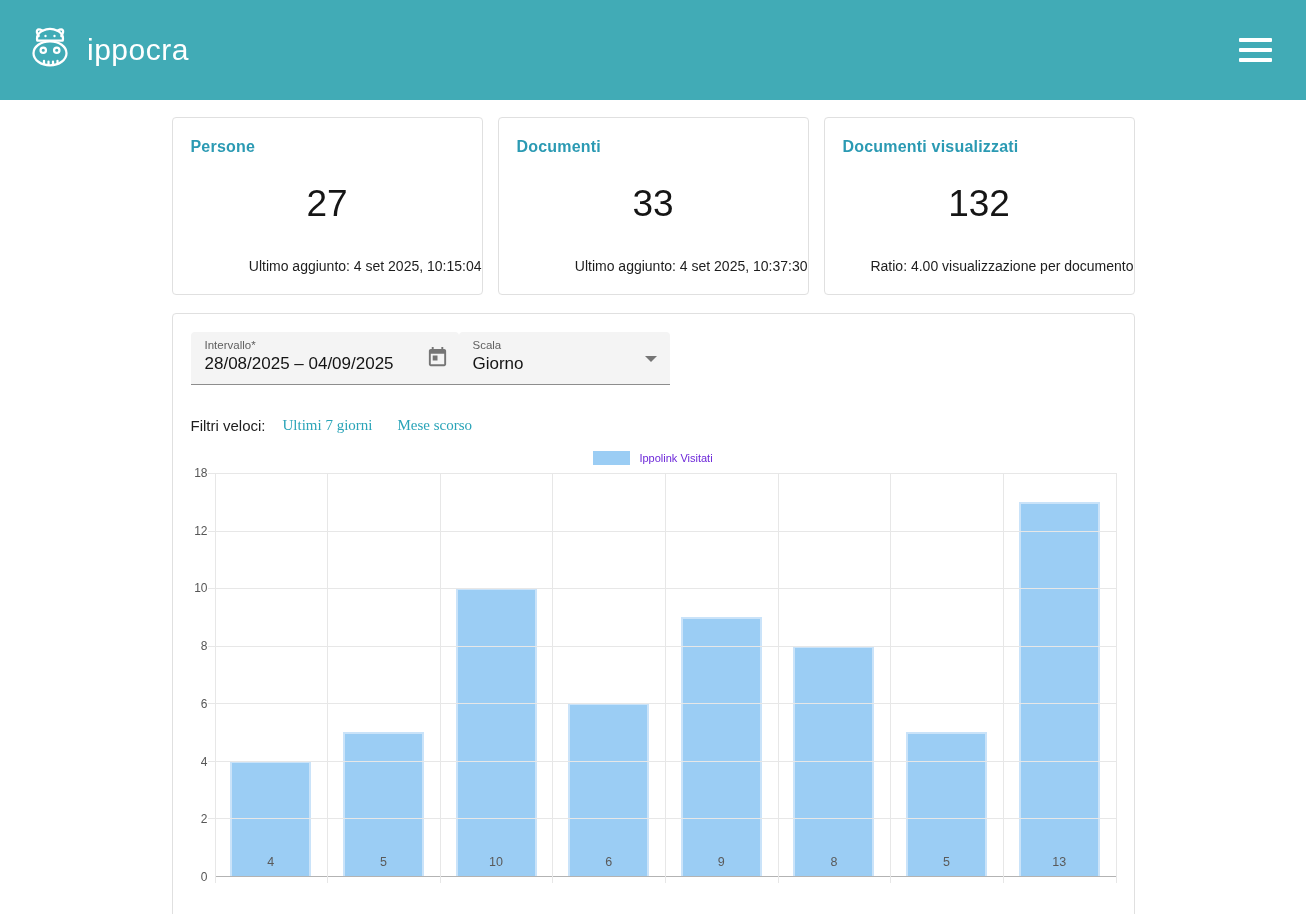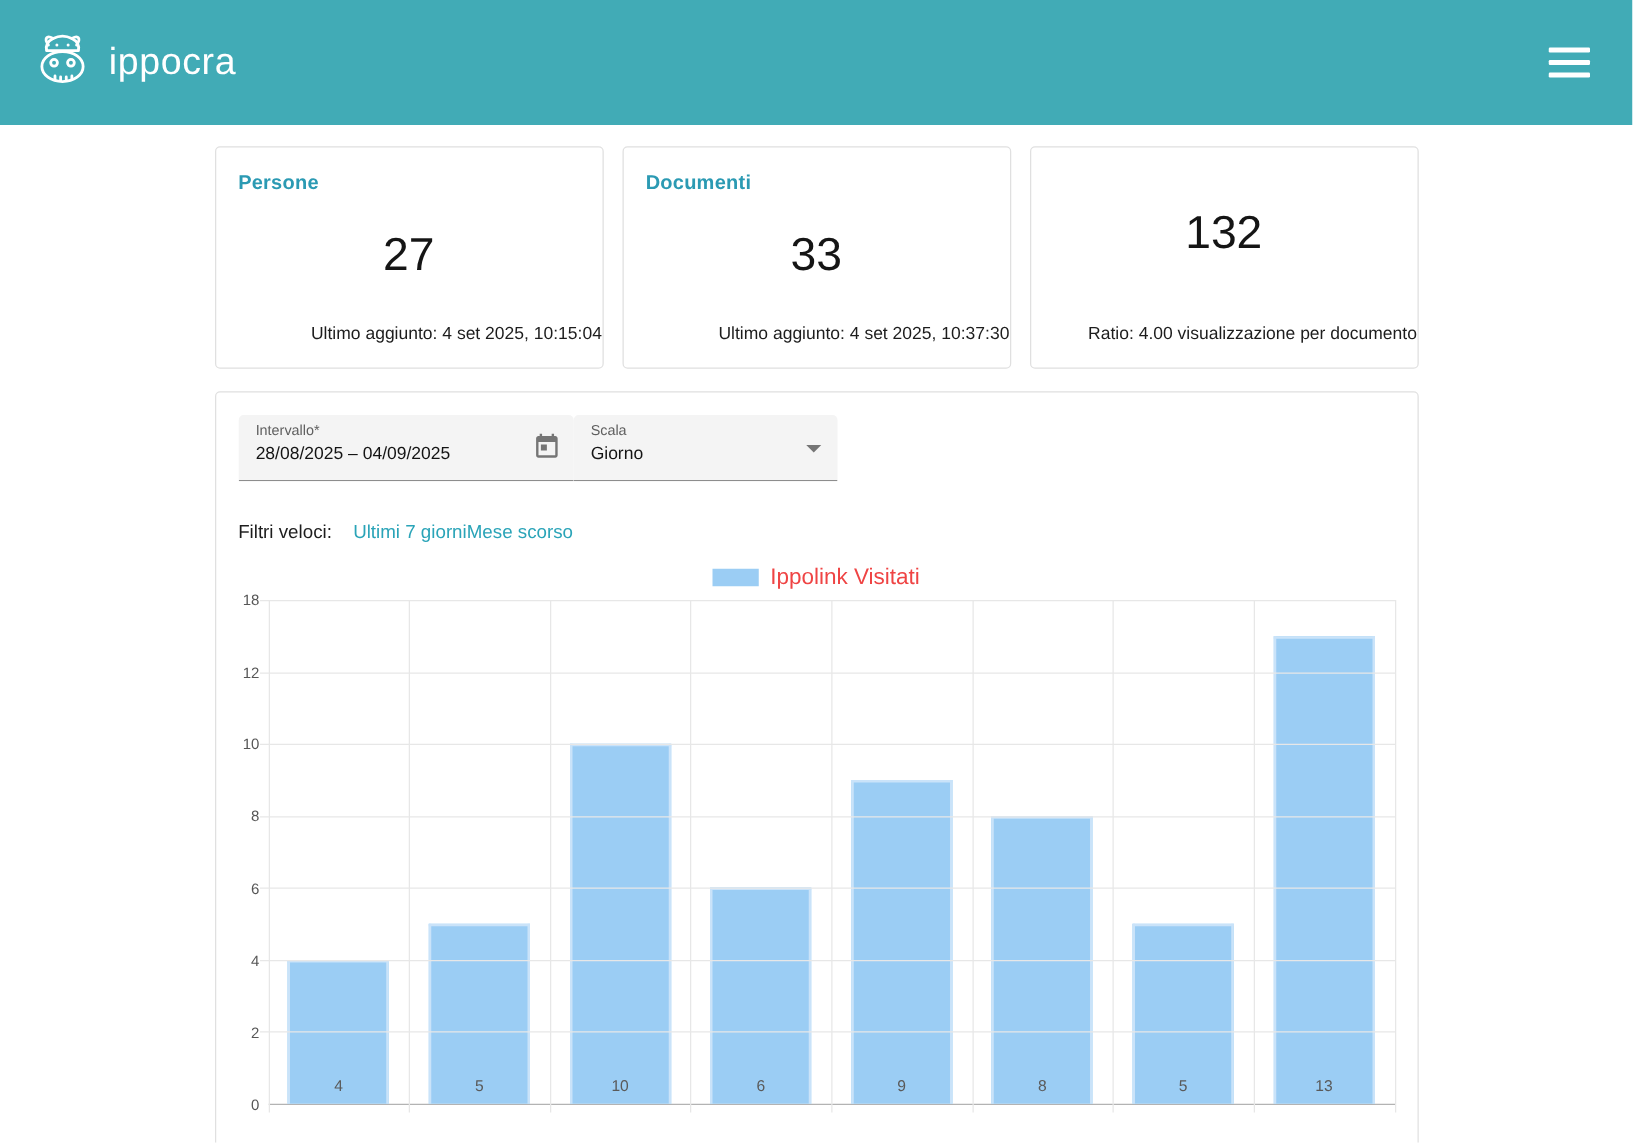--- a/index.html
+++ b/index.html
@@ -33,37 +33,37 @@
   .chart-card { margin-top:18px; border:1px solid #e0e0e0; border-radius:4px;
                 height:652px; padding:18px; background:#fff; }
 
   .fields-row { display:flex; justify-content:flex-start; }
   .field { background:#f4f4f4; border-bottom:1px solid #8d8d8d;
            border-radius:4px 4px 0 0; height:53px; position:relative;
            padding:7px 14px 0; cursor:pointer; }
   .field-interval { width:268px; }
   .field-scale { width:211px; }
   .field-label { font-size:11.5px; color:#5f5f5f; }
-  .field-value { font-size:14px; color:#141414; margin-top:3px; }
+  .field-value { font-size:17px; color:#141414; margin-top:3px; }
   .calendar-icon { position:absolute; right:10px; top:14px; width:23px; height:23px;
                    cursor:pointer; }
   .select-arrow { position:absolute; right:13px; top:24px; width:0; height:0;
                   border-left:6px solid transparent; border-right:6px solid transparent;
                   border-top:6px solid #757575; }
 
   .quick-row { margin-top:32px; display:flex; align-items:center; font-size:15px; }
   .quick-label { color:#1d1d1d; margin-right:17px; }
-  .quick-link { color:var(--link-teal,#2aa4b8); cursor:pointer;
-                text-decoration:none; }
+  .quick-link { color:var(--link-teal,#2aa4b8); margin-right:25px; cursor:pointer;
+                text-decoration:none;font-family:Liberation Serif, serif; }
 
   
   .legend-row { margin-top:17px; display:flex; justify-content:center;
                 align-items:center; gap:9px; }
   .legend-swatch { width:37px; height:14px; background:var(--bar-fill,#9bcdf4); }
-  .legend-label { font-size:18px; color:#ef4444; }
+  .legend-label { font-size:11px; color:#6d28d9; }
 
   .chart-wrap { display:flex; margin-top:8px; }
   .y-axis { width:24px; position:relative; }
   .ytick { position:absolute; right:7px; transform:translateY(-50%);
            font-size:12px; color:#565656; }
   .plot { flex:1; position:relative; height:404px;
           border-bottom:1px solid #b3b3b3; }
   .grid-v { position:absolute; top:0; bottom:-7px; width:1px; background:#e7e7e7;
             z-index:0; }
   .grid-h { position:absolute; left:-7px; right:0; height:1px; background:#e7e7e7;
@@ -110,20 +110,21 @@
       <div class="card-title">Persone</div>
       <div class="card-value">27</div>
       <div class="card-footer">Ultimo aggiunto: 4 set 2025, 10:15:04</div>
     </div>
     <div class="card">
       <div class="card-title">Documenti</div>
       <div class="card-value">33</div>
       <div class="card-footer">Ultimo aggiunto: 4 set 2025, 10:37:30</div>
     </div>
     <div class="card">
+      <div class="card-title">Documenti visualizzati</div>
       <div class="card-value">132</div>
       <div class="card-footer">Ratio: 4.00 visualizzazione per documento</div>
     </div>
   </div>
 
   <div class="chart-card">
 
     <div class="fields-row">
       <div class="field field-interval">
         <div class="field-label">Intervallo*</div>

